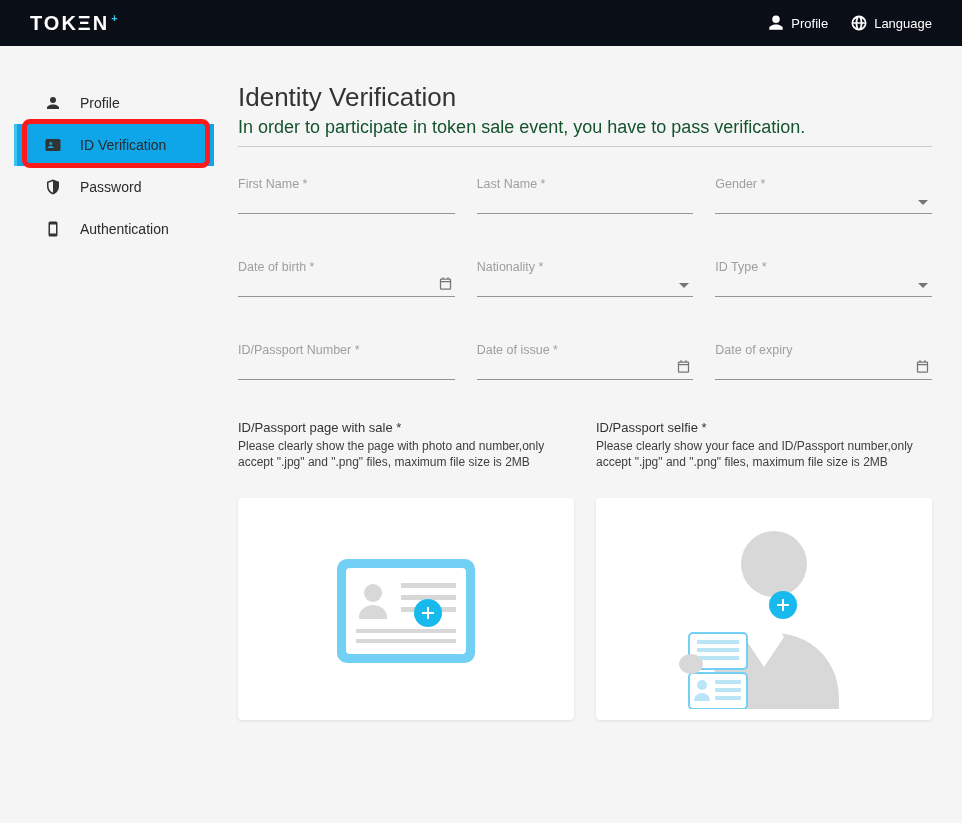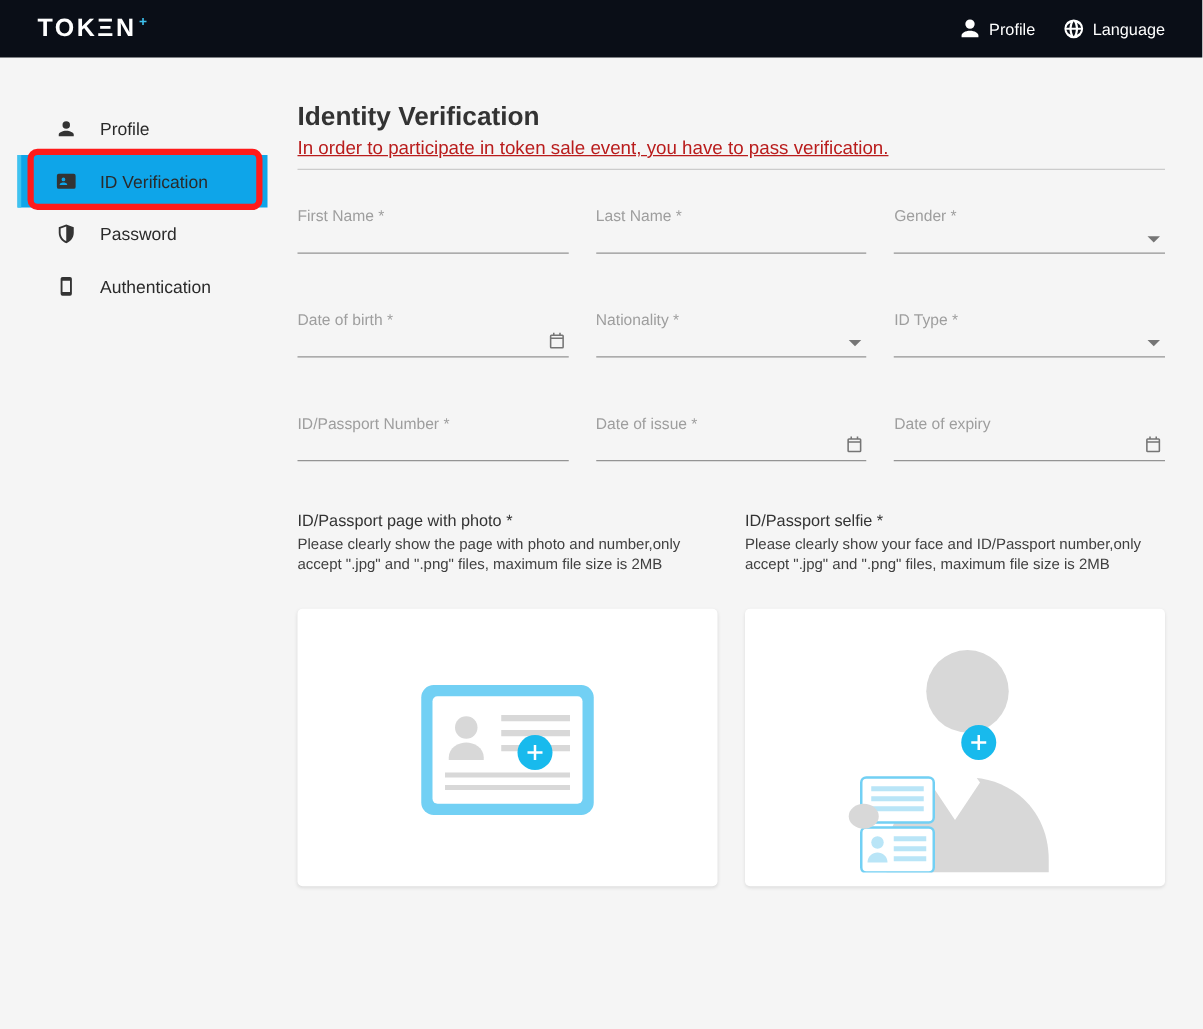--- a/index.html
+++ b/index.html
@@ -14,22 +14,22 @@
   
   .container { display: flex; padding: 36px 30px 0 14px; gap: 24px; }
   
   .sidebar { width: 200px; }
   .side-item { display: flex; align-items: center; gap: 18px; padding: 12px 0 12px 30px; font-size: 14px; color: #2a2a2a; cursor: pointer; position: relative; }
   .side-item.active { background: #0ea5e9; border-left: 3px solid #3ec3f0; padding-left: 27px; }
   .side-item svg { width: 18px; height: 18px; fill: #333; }
   .highlight-box { position: absolute; border: 5px solid #ff1a1a; border-radius: 8px; left: 22px; top: 119px; width: 188px; height: 49px; pointer-events:none; }
   
   .main { flex: 1; }
-  h1 { font-size: 21px; font-weight: 700; color: #333; margin-bottom: 4px; }
-  .subtitle { font-size: 15px; color: #b91c1c; margin-bottom: 8px; text-decoration: underline; }
+  h1 { font-size: 26px; font-weight: 400; color: #333; margin-bottom: 4px; }
+  .subtitle { font-size: 18px; color: #14532d; margin-bottom: 8px; }
   .divider { border-bottom: 1px solid #ccc; margin-bottom: 30px; }
   
   .form-grid { display: grid; grid-template-columns: 1fr 1fr 1fr; gap: 46px 22px; }
   .field { position: relative; }
   .field-label { font-size: 12.5px; color: #9e9e9e; display:block; }
   .field-input { width: 100%; border: none; border-bottom: 1px solid #949494; background: transparent; font-size: 13px; padding: 2px 0 5px 0; outline: none; }
   .field-icon { position: absolute; right: 2px; bottom: 6px; width: 15px; height: 15px; fill: #757575; }
   .dropdown-arrow { position: absolute; right: 4px; bottom: 9px; width: 0; height: 0; border-left: 5px solid transparent; border-right: 5px solid transparent; border-top: 5px solid #757575; }
   
   .upload-section { margin-top: 40px; display: grid; grid-template-columns: 1fr 1fr; gap: 22px; }
@@ -147,21 +147,21 @@
         <label class="field-label">Date of expiry</label>
         <input class="field-input" style="">
         <svg class="field-icon" viewBox="0 0 24 24">
             <path d="M19 4h-2V2h-2v2H9V2H7v2H5a2 2 0 0 0-2 2v14a2 2 0 0 0 2 2h14a2 2 0 0 0 2-2V6a2 2 0 0 0-2-2zm0 16H5V10h14v10zM5 8V6h14v2H5z"></path>
           </svg>
       </div>
     </div>
 
     <div class="upload-section">
       <div>
-        <div class="upload-title">ID/Passport page with photo *</div>
+        <div class="upload-title">ID/Passport page with sale *</div>
         <div class="upload-hint">Please clearly show the page with photo and number,only accept ".jpg" and ".png" files, maximum file size is 2MB</div>
         <div class="upload-box">
           <svg width="150" height="120" viewBox="0 0 150 120">
             <rect x="6" y="10" width="138" height="104" rx="10" fill="#72d0f4"></rect>
             <rect x="15" y="19" width="120" height="86" rx="4" fill="#fff"></rect>
             <circle cx="42" cy="44" r="9" fill="#d8d8d8"></circle>
             <path d="M28 68c0-8 8-12 14-12s14 4 14 12v2H28z" fill="#d8d8d8"></path>
             <rect x="70" y="34" width="55" height="5" fill="#d8d8d8"></rect>
             <rect x="70" y="46" width="55" height="5" fill="#d8d8d8"></rect>
             <rect x="70" y="58" width="55" height="5" fill="#d8d8d8"></rect>

